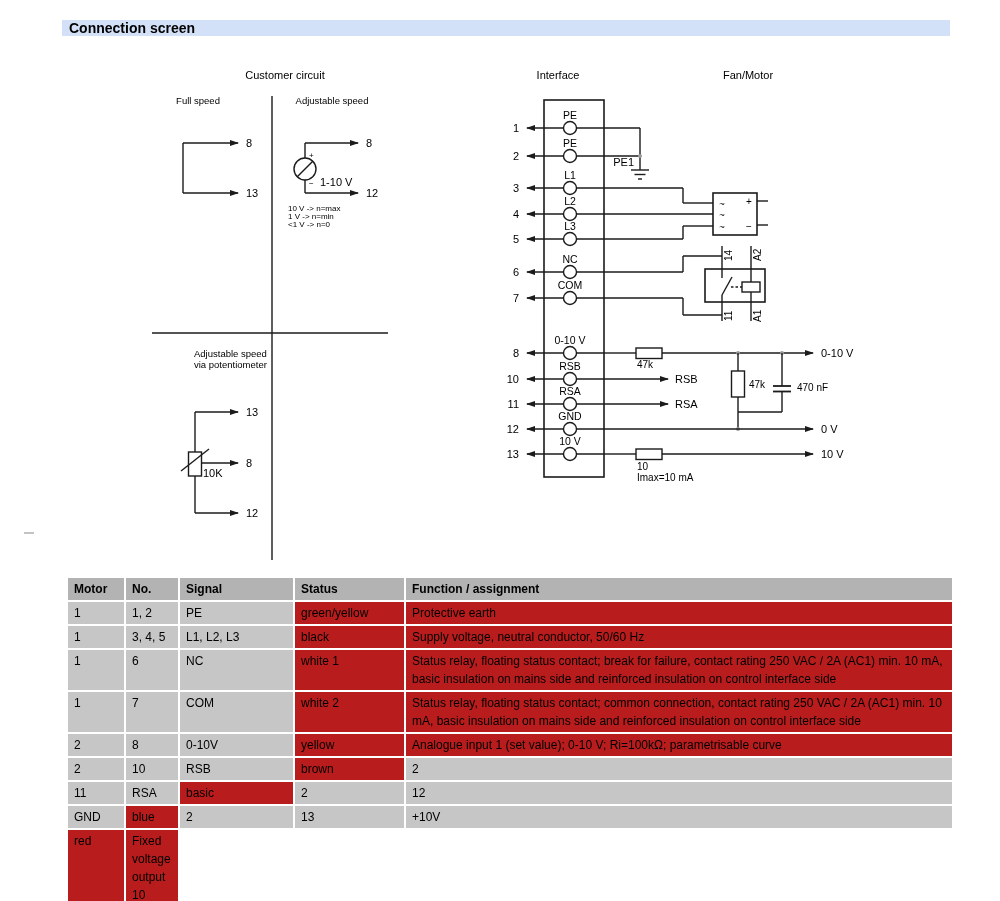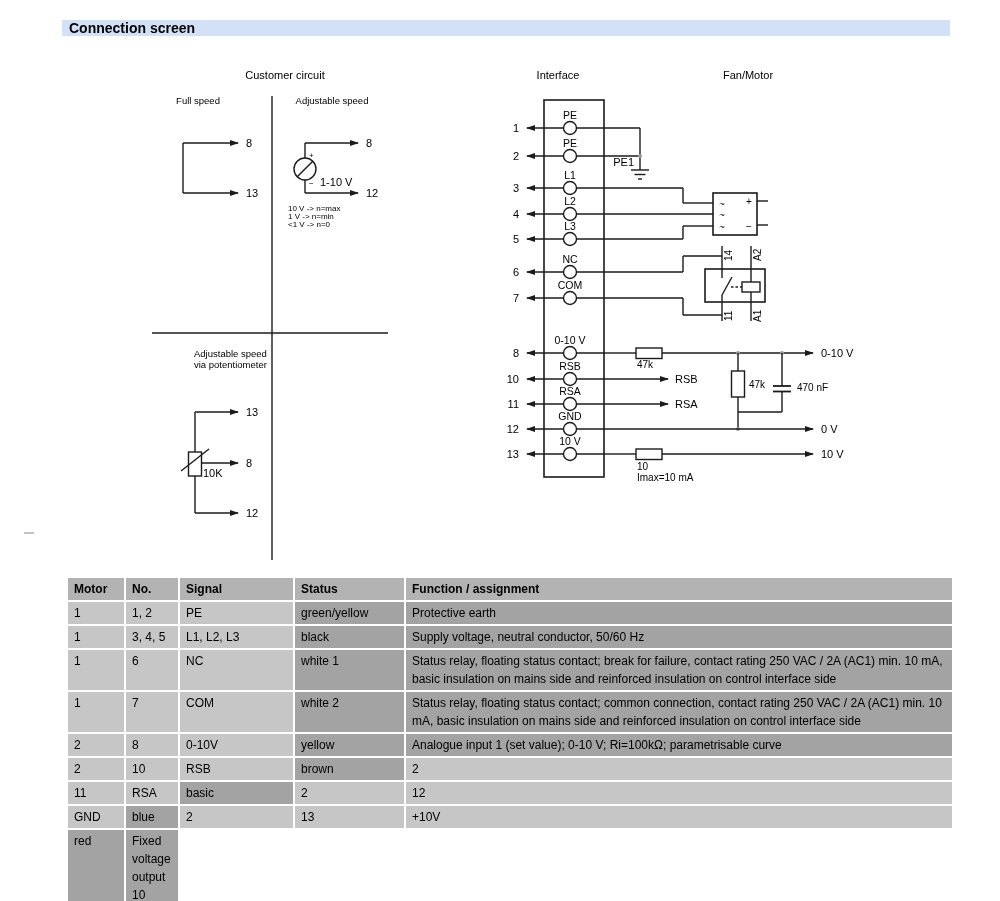--- a/index.html
+++ b/index.html
@@ -25,21 +25,21 @@
   .end { text-anchor:end; }
 
   .conn-table {
     position:absolute; left:68px; top:578px; width:884px;
     display:grid; grid-template-columns:56px 52px 113px 109px 1fr;
     gap:2px; font-size:12px;
   }
   .td { padding:2px 6px; line-height:18px; }
   .hd { background:#b3b3b3; font-weight:bold; }
   .cg { background:#c6c6c6; }
-  .cl { background:#a3a3a3; }
+  .cl { background:#b91c1c; }
 </style>
 </head>
 <body>
 
 <div class="titlebar">
   <span class="tt">Connection screen</span>
 </div>
 
 <svg class="diagram" width="1000" height="578" viewBox="0 0 1000 578" xmlns="http://www.w3.org/2000/svg">
   <defs>

